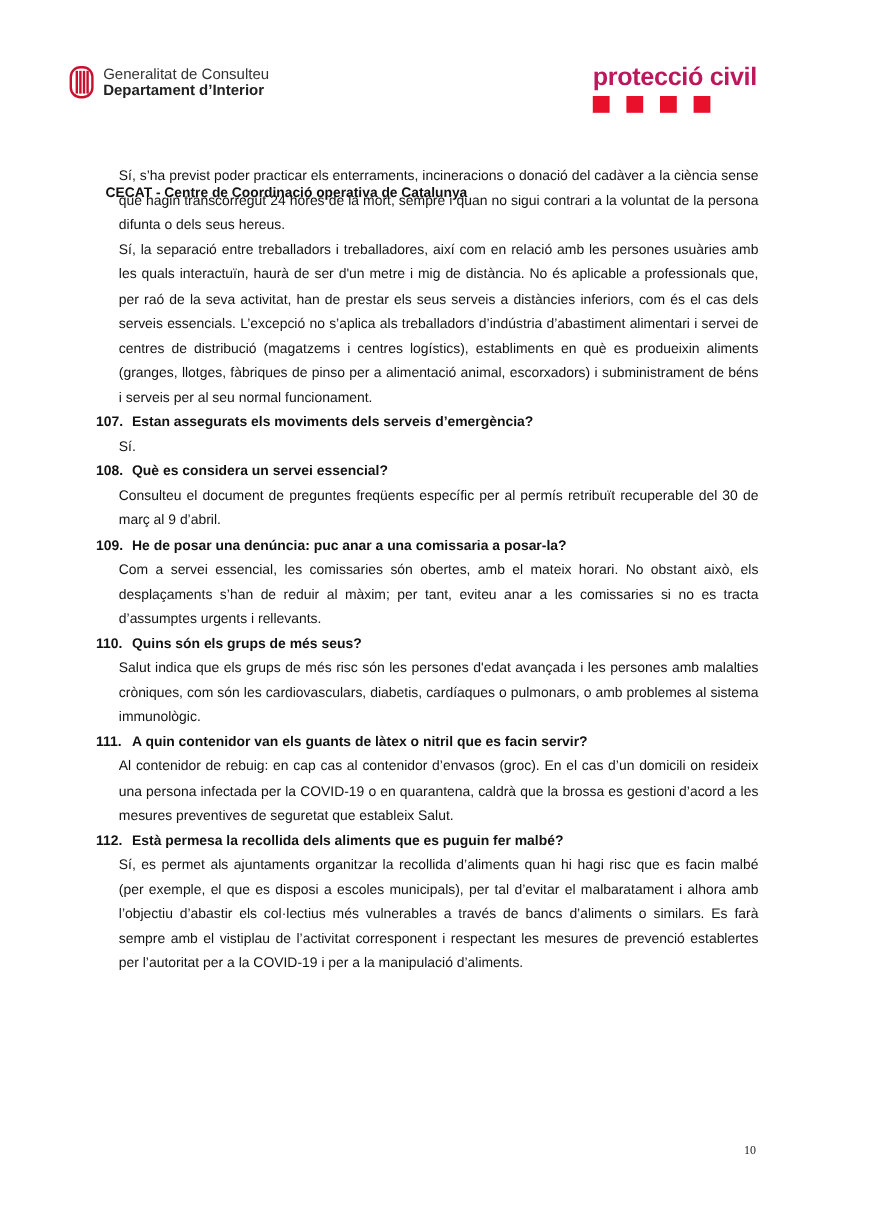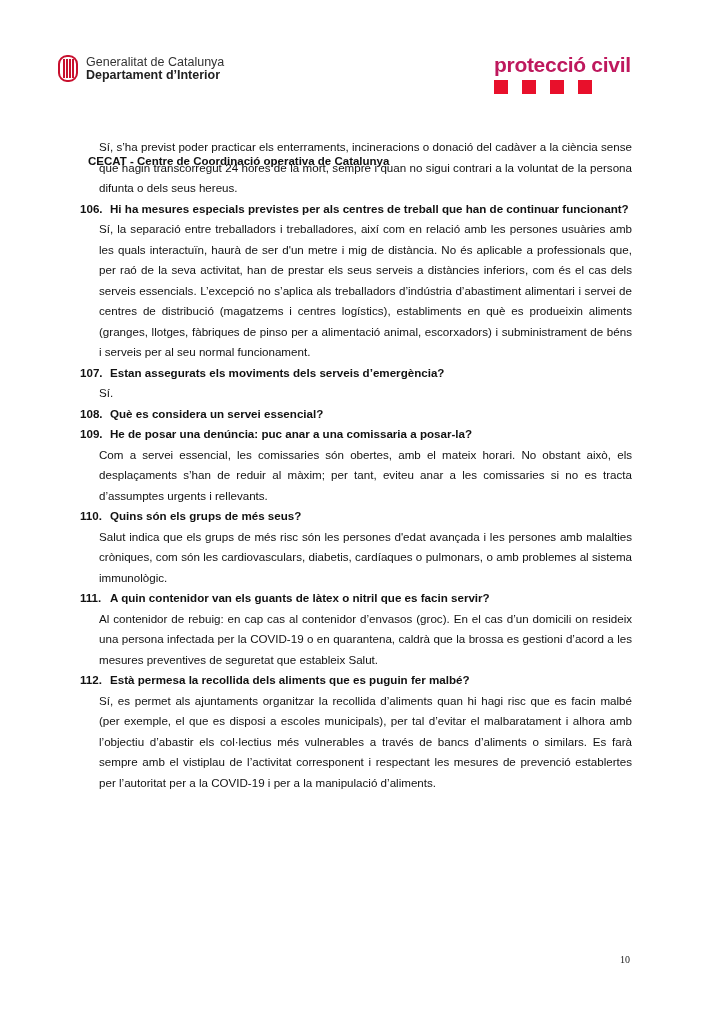--- a/index.html
+++ b/index.html
@@ -25,45 +25,45 @@
 <body>
 
 <div class="logo-left">
   <div class="senyera">
       <span></span>
       <span></span>
       <span></span>
       <span></span>
     </div>
   <div class="gen-text">
-    <div class="l1">Generalitat de Catalunya</div>
+    <div class="l1">Generalitat de Consulteu</div>
     <div class="l2">Departament d’Interior</div>
   </div>
 </div>
 
 <div class="logo-right">
   <div class="pc-text">protecció civil</div>
   <div class="pc-squares">
       <span></span>
       <span></span>
       <span></span>
       <span></span>
     </div>
 </div>
 
 <div class="header-org">CECAT - Centre de Coordinació operativa de Catalunya</div>
 
 <div class="content">
   <p class="a">Sí, s’ha previst poder practicar els enterraments, incineracions o donació del cadàver a la ciència sense que hagin transcorregut 24 hores de la mort, sempre i quan no sigui contrari a la voluntat de la persona difunta o dels seus hereus.</p>
   <div id="faq-list">
-      <p class="q"><span class="num">106.</span><span>Hi ha mesures especials previstes per als centres de treball que han de continuar funcionant?</span></p>
       <p class="a">Sí, la separació entre treballadors i treballadores, així com en relació amb les persones usuàries amb les quals interactuïn, haurà de ser d'un metre i mig de distància. No és aplicable a professionals que, per raó de la seva activitat, han de prestar els seus serveis a distàncies inferiors, com és el cas dels serveis essencials. L’excepció no s’aplica als treballadors d’indústria d’abastiment alimentari i servei de centres de distribució (magatzems i centres logístics), establiments en què es produeixin aliments (granges, llotges, fàbriques de pinso per a alimentació animal, escorxadors) i subministrament de béns i serveis per al seu normal funcionament.</p>
       <p class="q"><span class="num">107.</span><span>Estan assegurats els moviments dels serveis d’emergència?</span></p>
       <p class="a">Sí.</p>
       <p class="q"><span class="num">108.</span><span>Què es considera un servei essencial?</span></p>
+      <p class="a">Consulteu el document de preguntes freqüents específic per al permís retribuït recuperable del 30 de març al 9 d’abril.</p>
       <p class="q"><span class="num">109.</span><span>He de posar una denúncia: puc anar a una comissaria a posar-la?</span></p>
       <p class="a">Com a servei essencial, les comissaries són obertes, amb el mateix horari. No obstant això, els desplaçaments s’han de reduir al màxim; per tant, eviteu anar a les comissaries si no es tracta d’assumptes urgents i rellevants.</p>
       <p class="q"><span class="num">110.</span><span>Quins són els grups de més seus?</span></p>
       <p class="a">Salut indica que els grups de més risc són les persones d'edat avançada i les persones amb malalties cròniques, com són les cardiovasculars, diabetis, cardíaques o pulmonars, o amb problemes al sistema immunològic.</p>
       <p class="q"><span class="num">111.</span><span>A quin contenidor van els guants de làtex o nitril que es facin servir?</span></p>
       <p class="a">Al contenidor de rebuig: en cap cas al contenidor d’envasos (groc). En el cas d’un domicili on resideix una persona infectada per la COVID-19 o en quarantena, caldrà que la brossa es gestioni d’acord a les mesures preventives de seguretat que estableix Salut.</p>
       <p class="q"><span class="num">112.</span><span>Està permesa la recollida dels aliments que es puguin fer malbé?</span></p>
       <p class="a">Sí, es permet als ajuntaments organitzar la recollida d’aliments quan hi hagi risc que es facin malbé (per exemple, el que es disposi a escoles municipals), per tal d’evitar el malbaratament i alhora amb l’objectiu d’abastir els col·lectius més vulnerables a través de bancs d’aliments o similars. Es farà sempre amb el vistiplau de l’activitat corresponent i respectant les mesures de prevenció establertes per l’autoritat per a la COVID-19 i per a la manipulació d’aliments.</p>
     </div>
 </div>

